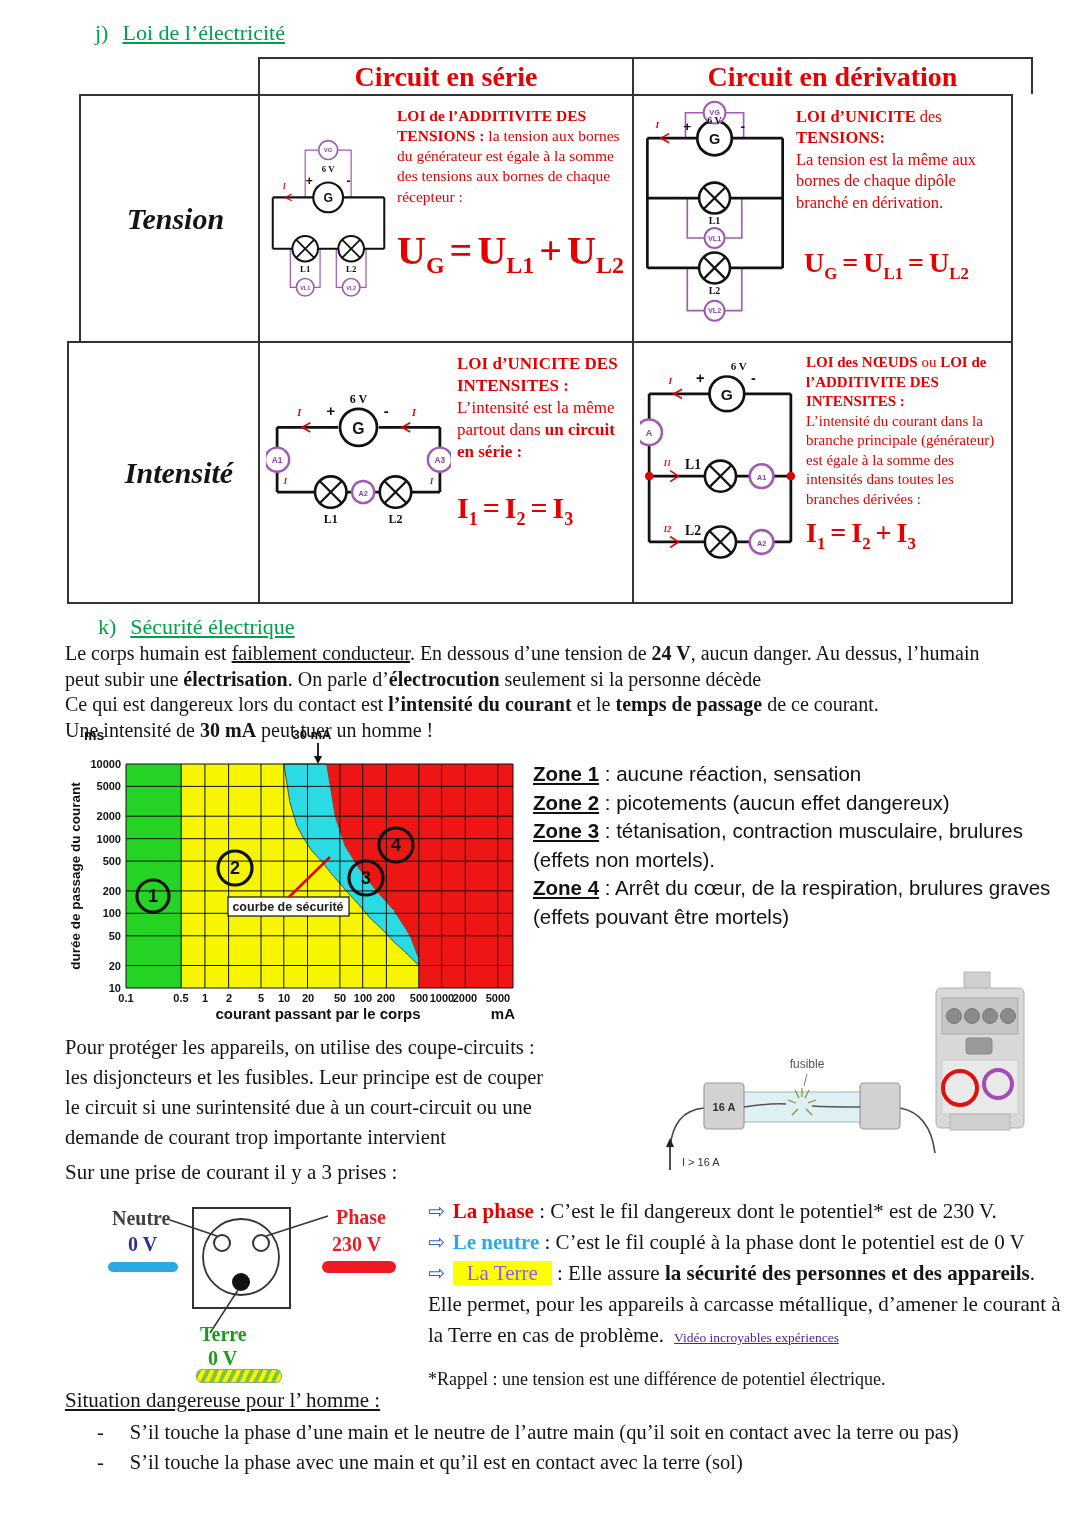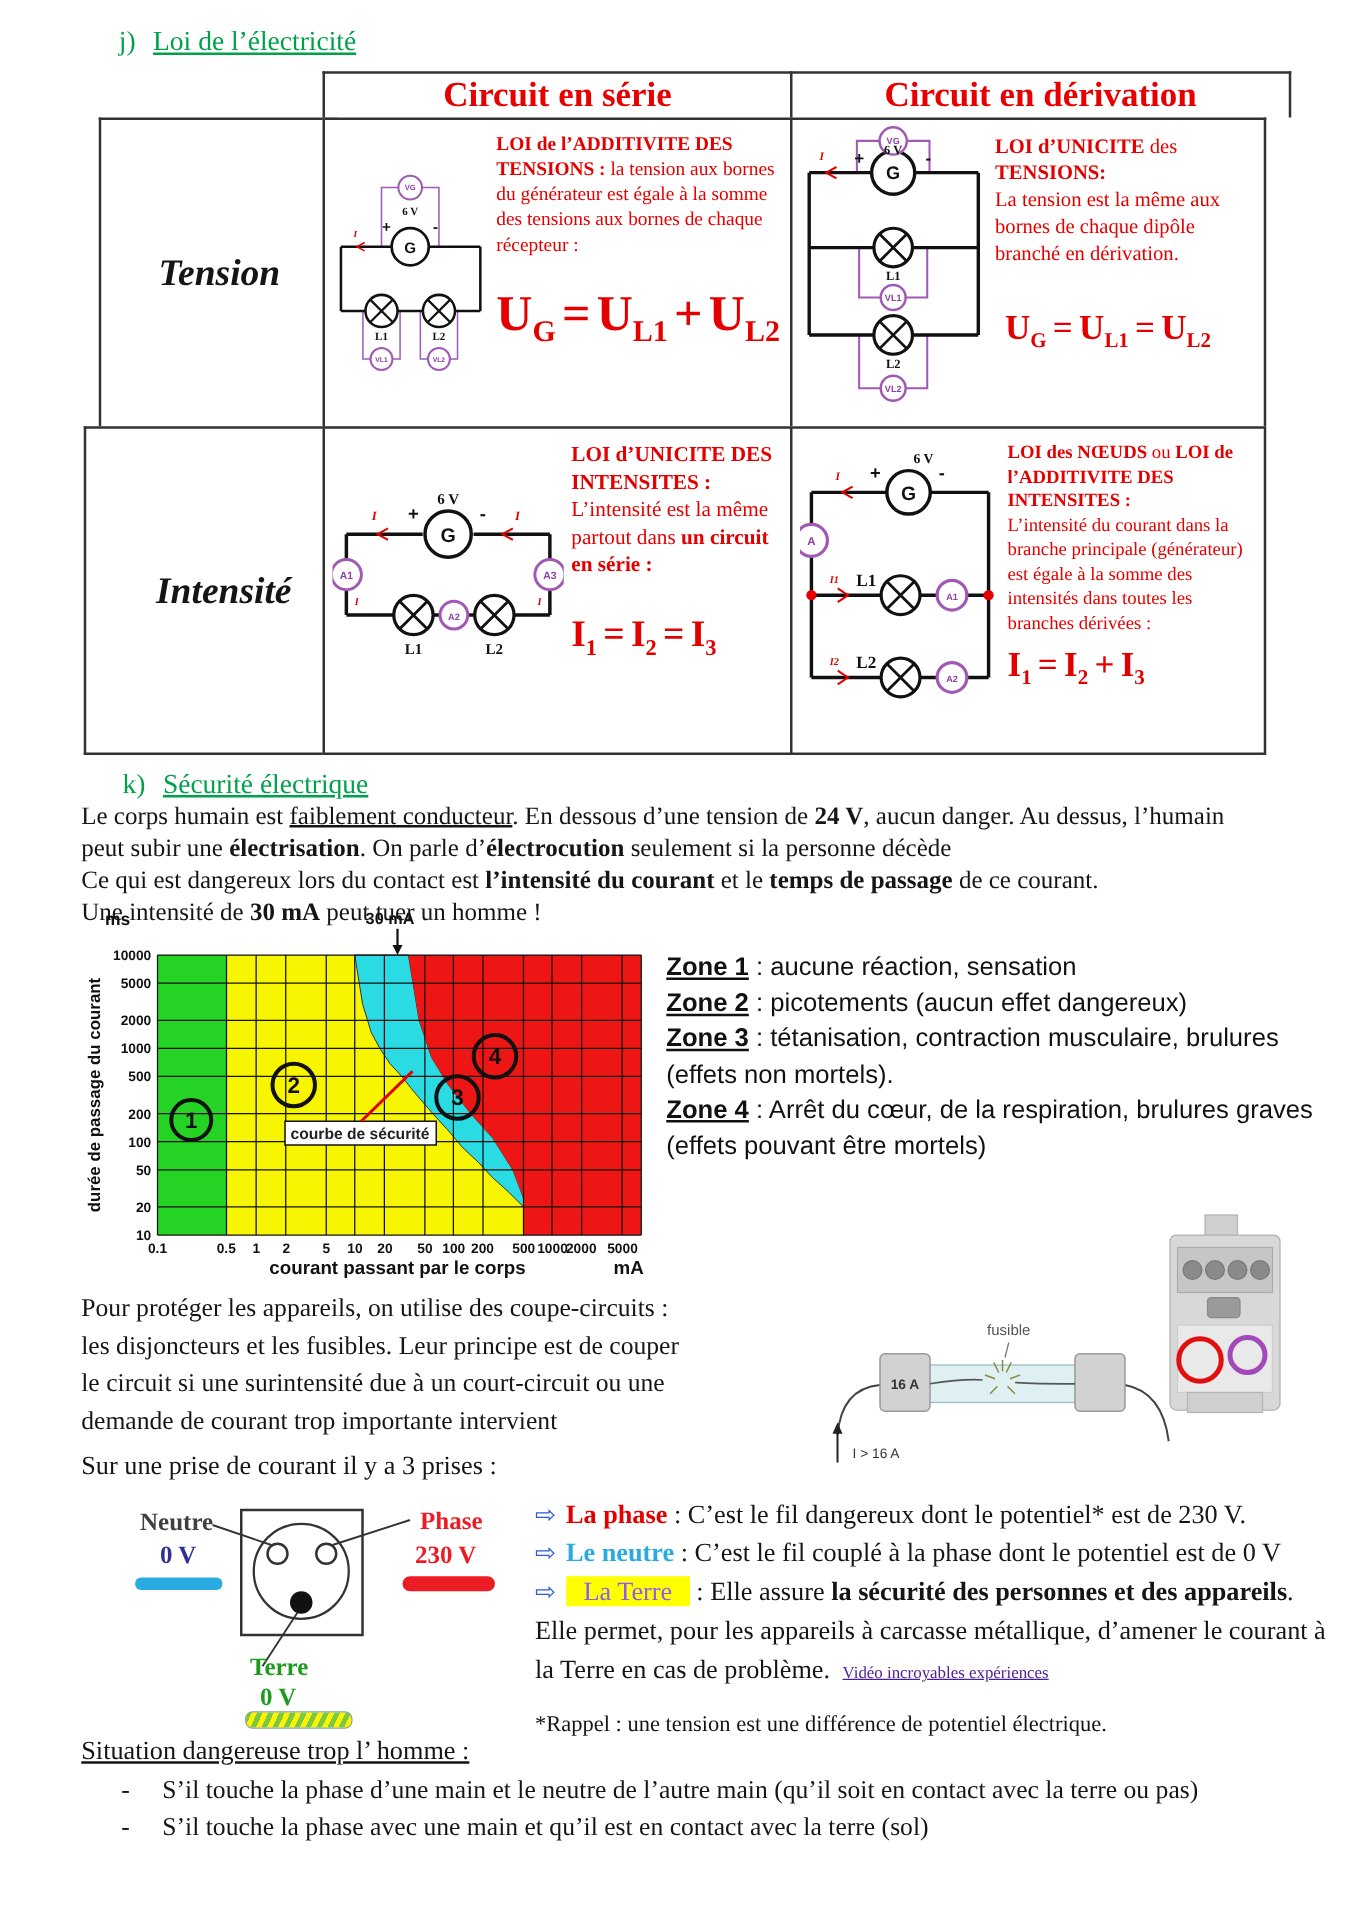--- a/index.html
+++ b/index.html
@@ -383,21 +383,21 @@
     <div class="wline">
       <span class="aw">⇨</span><span class="terrehl">La Terre</span><span> : Elle  assure </span><span class="b">la sécurité des personnes et des appareils</span><span>.</span>
     </div>
     <div class="wpar">
       <span>Elle permet, pour les appareils à carcasse métallique, d’amener le courant à la Terre en cas de problème.</span><span class="vlink">Vidéo incroyables expériences</span>
     </div>
     <div class="rappel">*Rappel : une tension est une différence de potentiel électrique.</div>
   </div>
 
   <div class="abs" style="left:65px;top:1388px;width:1010px;">
-    <div class="danger-head">Situation dangereuse trop l’ homme :</div>
+    <div class="danger-head">Situation dangereuse pour l’ homme :</div>
     <div class="danger-item" style="margin-top:4px;">
       <span class="dash">-</span><span>S’il touche la phase d’une main et le neutre de l’autre main  (qu’il soit en contact avec la terre ou pas)</span>
     </div>
     <div class="danger-item">
       <span class="dash">-</span><span>S’il touche la phase avec une main et qu’il est en contact avec la terre (sol)</span>
     </div>
   </div>
 
 </div>
 

